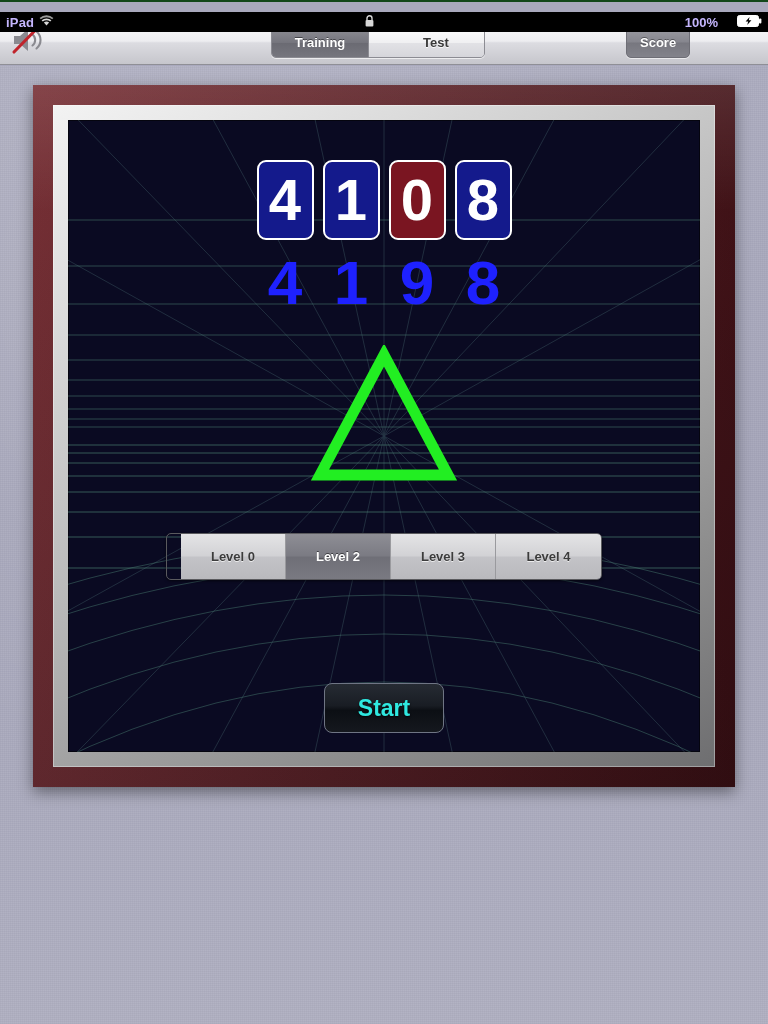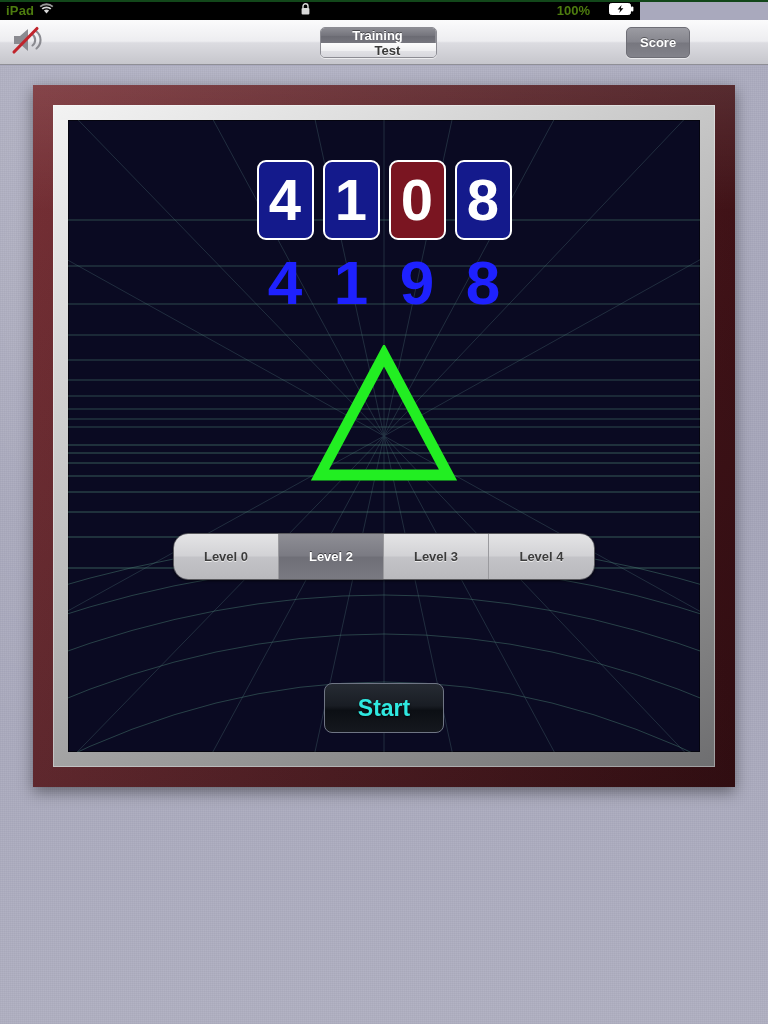--- a/index.html
+++ b/index.html
@@ -15,25 +15,25 @@
   #screen {
     position: relative;
     width: 768px;
     height: 1024px;
     background: #a9a9bd;
   }
 
   
   .statusbar {
     position: absolute;
-    top: 0; left: 0;
-    width: 640px;
+    top: 12px; left: 0;
+    width: 768px;
     height: 20px;
     background: #000;
-    color: #4d7c0f;
+    color: #c4b5fd;
     font-size: 13px;
     font-weight: bold;
     display: flex;
     align-items: center;
     z-index: 40;
   }
   .statusbar .sb-left {
     display: flex;
     align-items: center;
     gap: 5px;
@@ -88,21 +88,20 @@
   .mute-icon { display: block; cursor: pointer; }
 
   
   .segmented {
     display: flex;
     height: 29px;
     border: 1px solid #8c8c93;
     border-radius: 5px;
     overflow: hidden;
     box-shadow: 0 1px 0 rgba(255,255,255,.65);
-    flex-direction: column;
   }
   .seg {
     min-width: 68px;
     padding: 0 14px;
     display: flex;
     align-items: center;
     justify-content: center;
     font-size: 13px;
     font-weight: bold;
     color: #3a3a3a;
@@ -263,25 +262,26 @@
   }
 
   
   .levels {
     position: absolute;
     top: 413px;
     left: 50%;
     transform: translateX(-50%);
     display: flex;
     height: 45px;
-    border-radius: 15px;
+    border-radius: 5px;
     overflow: hidden;
     border: 1px solid #5a5a5e;
     box-shadow: 0 1px 3px rgba(0,0,0,.6);
     z-index: 7;
+    padding-left: 14px;
   }
   .level {
     width: 105px;
     display: flex;
     align-items: center;
     justify-content: center;
     font-size: 13px;
     font-weight: bold;
     color: #3c3c3c;
     background: linear-gradient(to bottom, #e4e4e6 0%, #d2d2d5 48%, #c3c3c7 52%, #b9b9bd 100%);

